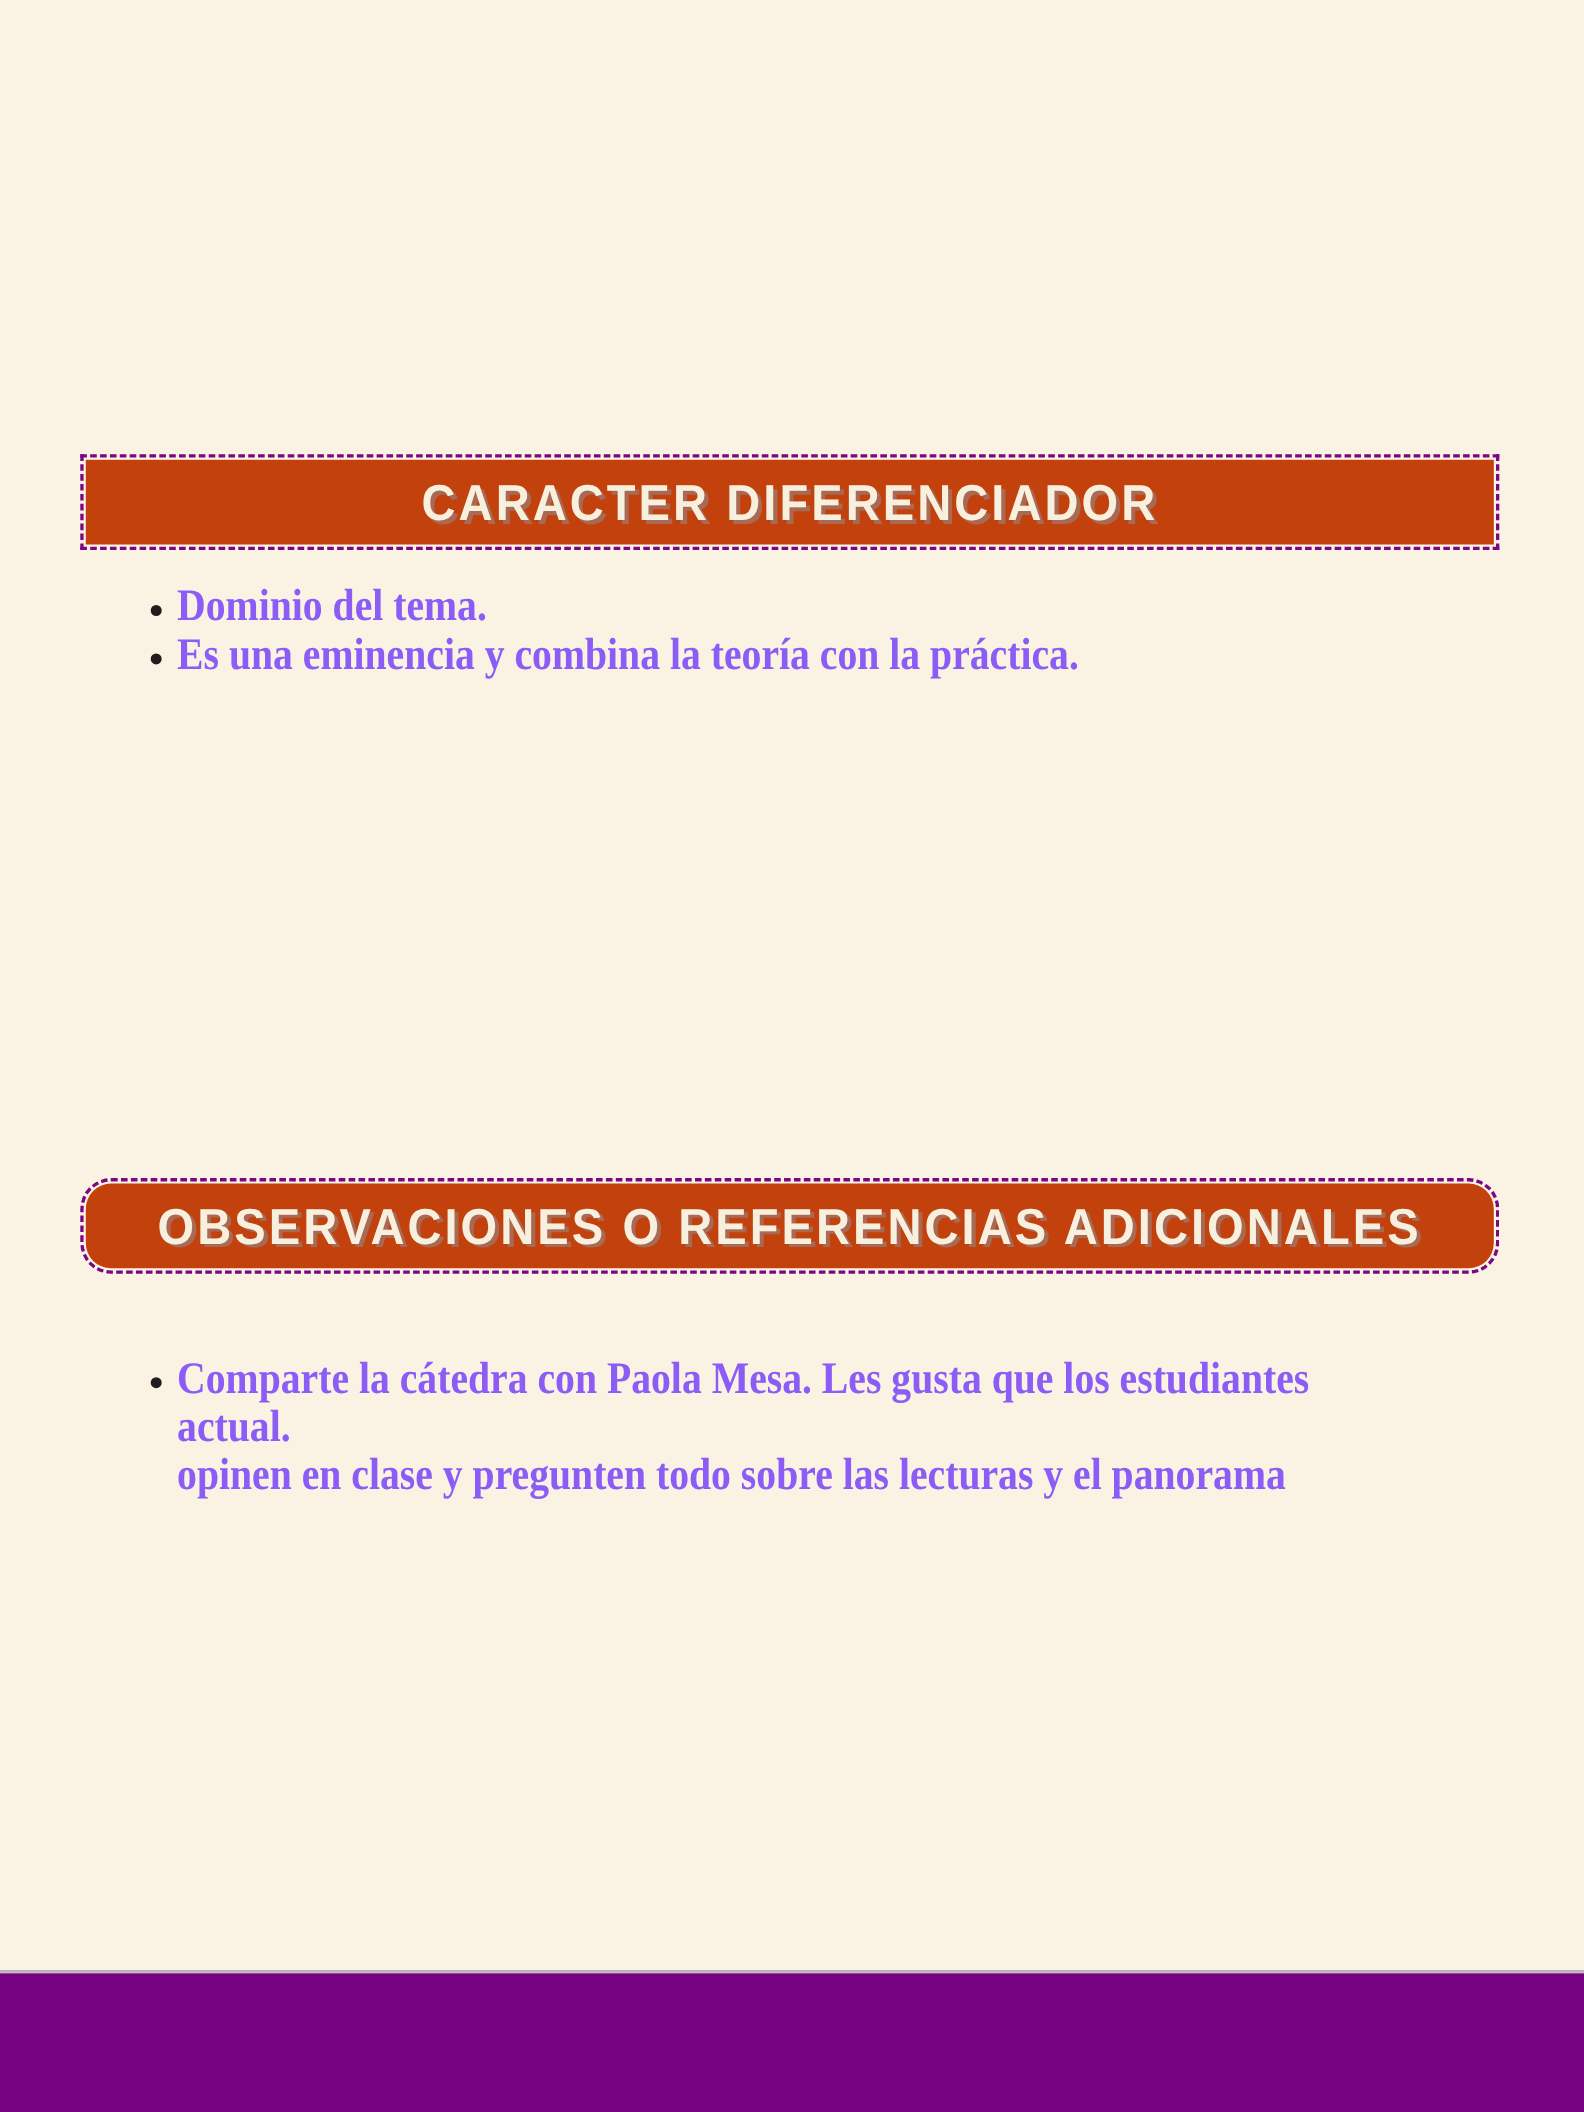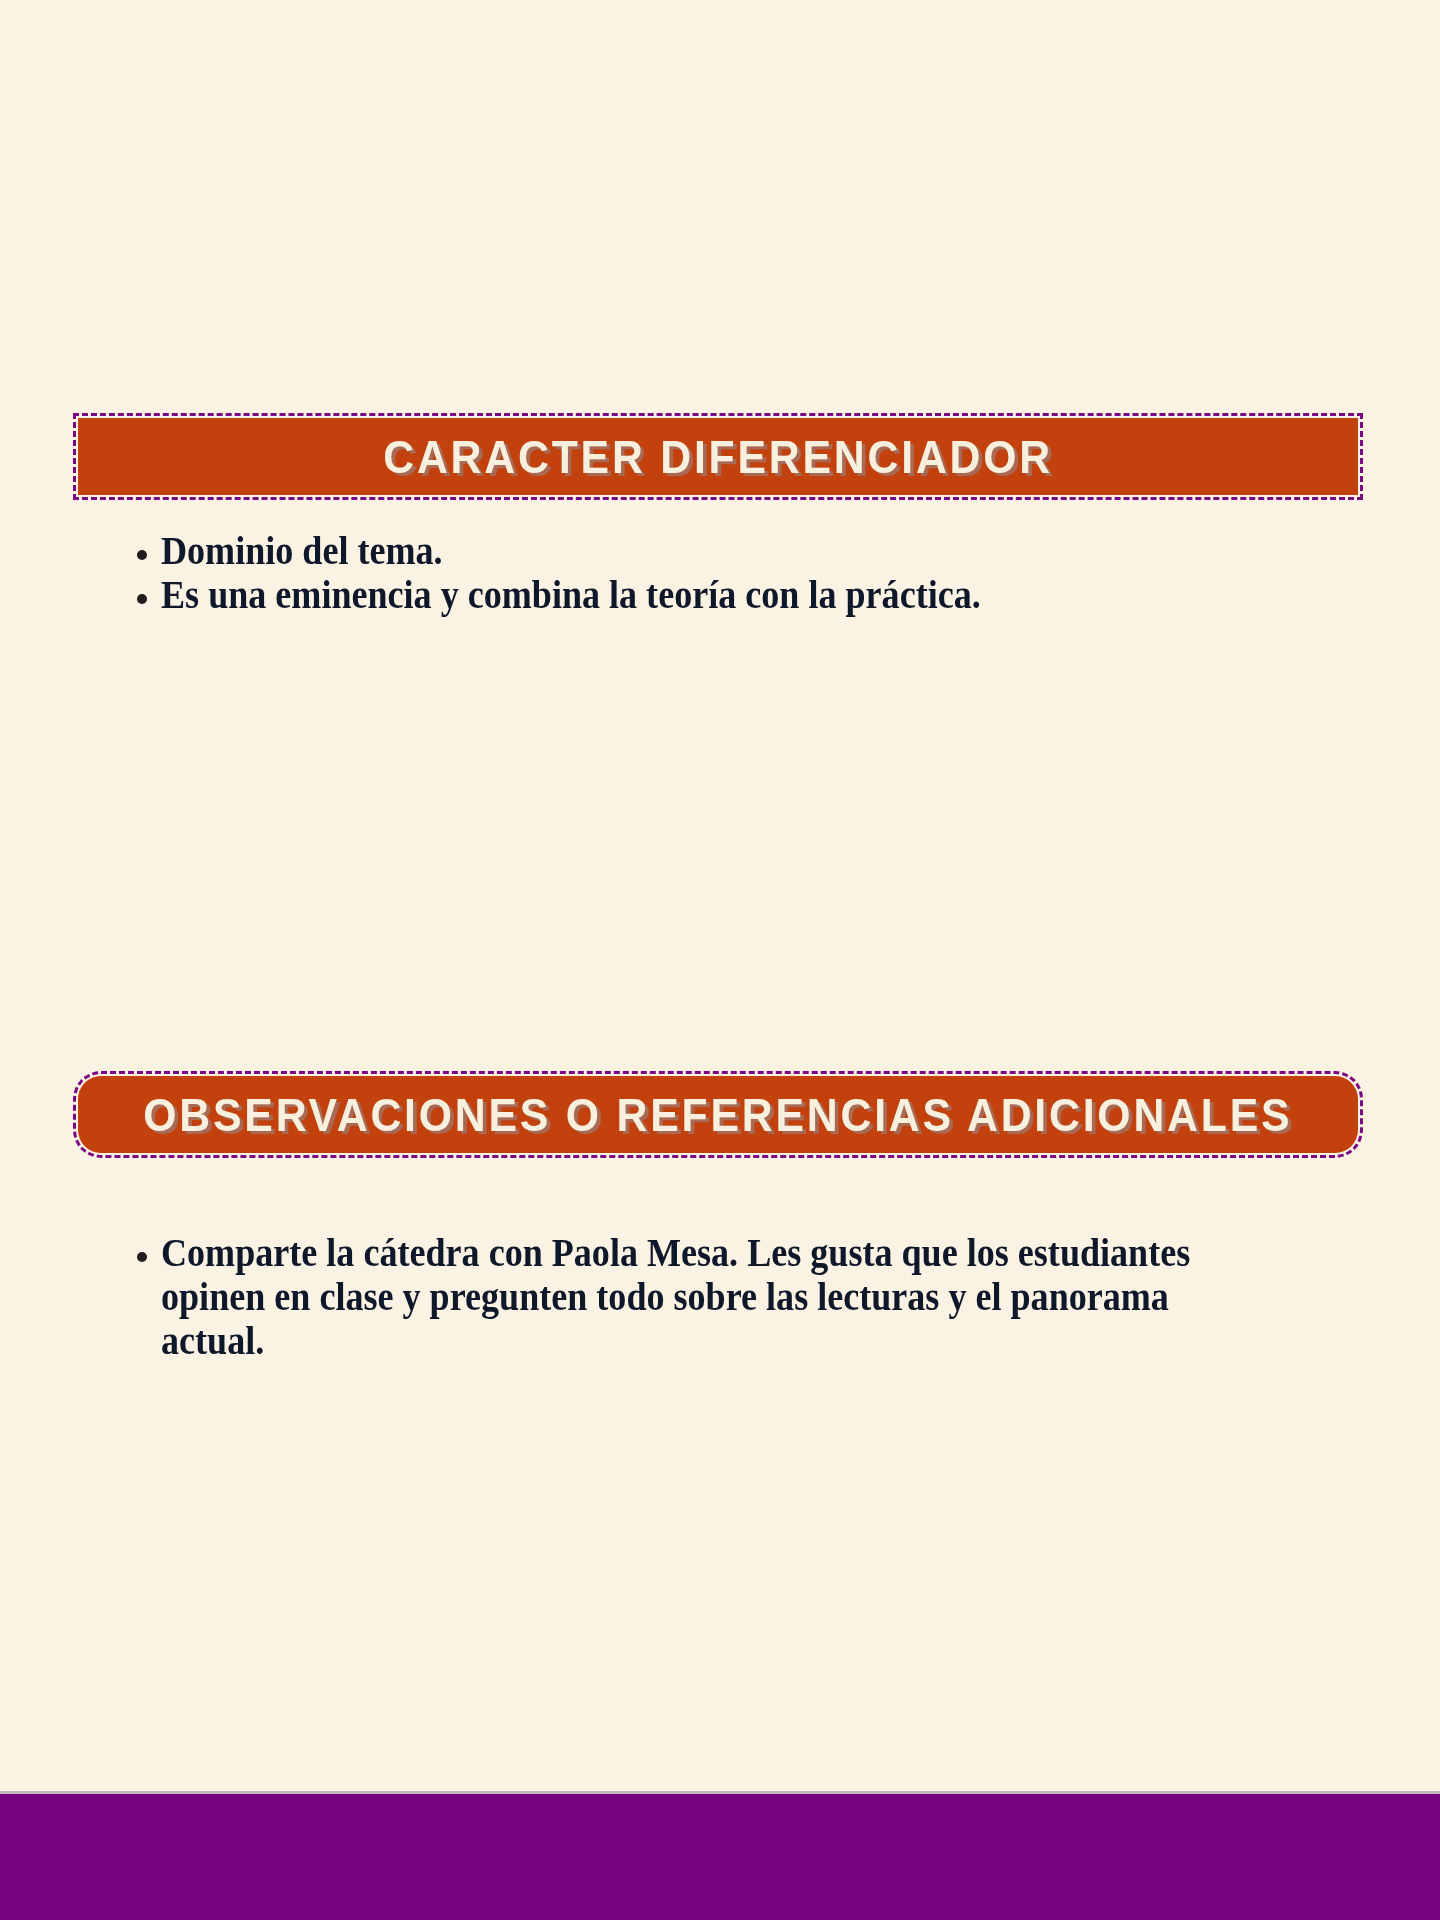--- a/index.html
+++ b/index.html
@@ -103,21 +103,21 @@
     width: 10px;
     height: 10px;
     border-radius: 50%;
     background: #211D1E;
     margin-top: 22px;
   }
   .line {
     font-size: 41px;
     line-height: 44px;
     font-weight: bold;
-    color: #0f172a;
+    color: #8b5cf6;
   }
 
   
   .bottom-bar {
     position: absolute;
     left: 0;
     top: 1791px;
     width: 1440px;
     height: 129px;
     background: #76027F;
@@ -152,21 +152,21 @@
 
   <div class="banner banner-2">
     <span class="banner-text">OBSERVACIONES O REFERENCIAS ADICIONALES</span>
   </div>
 
   <ul class="bullet-list bullets-2">
     <li class="bullet-item">
       <span class="dot"></span>
       <div>
         <div class="line"><span class="cond-l">Comparte la cátedra con Paola Mesa. Les gusta que los estudiantes</span></div>
+        <div class="line"><span class="cond-l">actual.</span></div>
         <div class="line"><span class="cond-l">opinen en clase y pregunten todo sobre las lecturas y el panorama</span></div>
-        <div class="line"><span class="cond-l">actual.</span></div>
       </div>
     </li>
   </ul>
 
   <footer class="bottom-bar"></footer>
 
 </div>
 
 </body></html>

